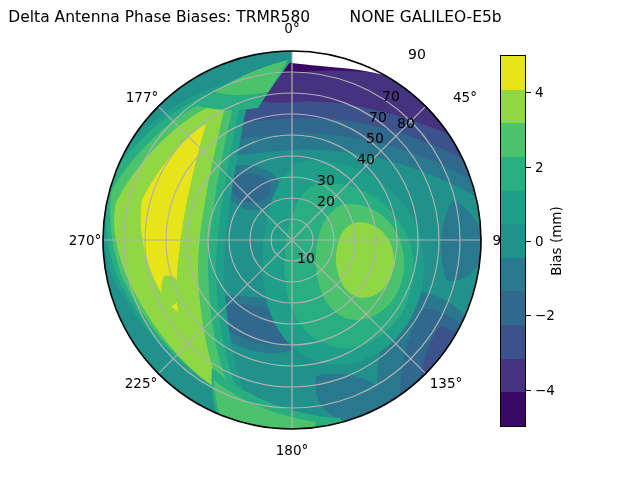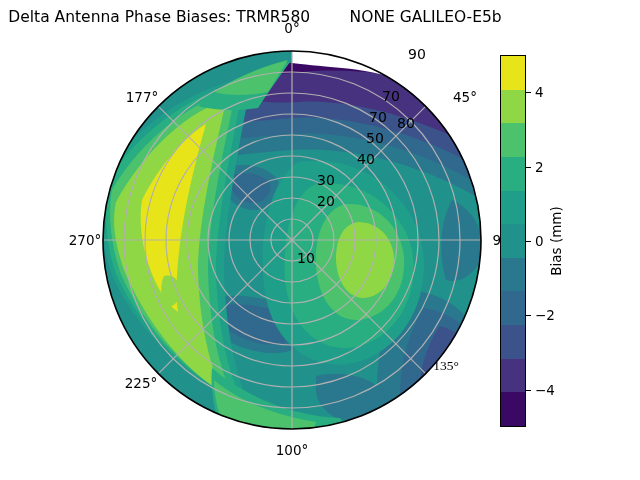--- a/index.html
+++ b/index.html
@@ -224,22 +224,22 @@
         <line x1="190" y1="190" x2="1" y2="190"></line>
         <line x1="190" y1="190" x2="56.4" y2="56.4"></line>
       </g>
 
       <circle cx="190" cy="190" r="189" fill="none" stroke="#000000" stroke-width="1.6"></circle>
     </svg>
 
     <div class="ang-label" style="left:190px; top:-22px;">0°</div>
     <div class="ang-label" style="left:363px; top:47px;">45°</div>
     <div class="ang-label" style="left:399px; top:190px;">90</div>
-    <div class="ang-label" style="left:344px; top:316px;font-family:Liberation Serif, serif;">135°</div>
-    <div class="ang-label" style="left:190px; top:400px;">100°</div>
+    <div class="ang-label" style="left:344px; top:333px;">135°</div>
+    <div class="ang-label" style="left:190px; top:400px;">180°</div>
     <div class="ang-label" style="left:39px;  top:333px;">225°</div>
     <div class="ang-label" style="left:-17px; top:190px;">270°</div>
     <div class="ang-label" style="left:40px;  top:47px;">177°</div>
 
     <div class="rad-label" style="left:204px; top:172px;margin-top:36px;">10</div>
     <div class="rad-label" style="left:224px; top:151px;text-align:right;">20</div>
     <div class="rad-label" style="left:224px; top:130px;">30</div>
     <div class="rad-label" style="left:264px; top:109px;">40</div>
     <div class="rad-label" style="left:263px; top:88px;margin-left:10px;">50</div>
     <div class="rad-label" style="left:276px; top:67px;">70</div>

